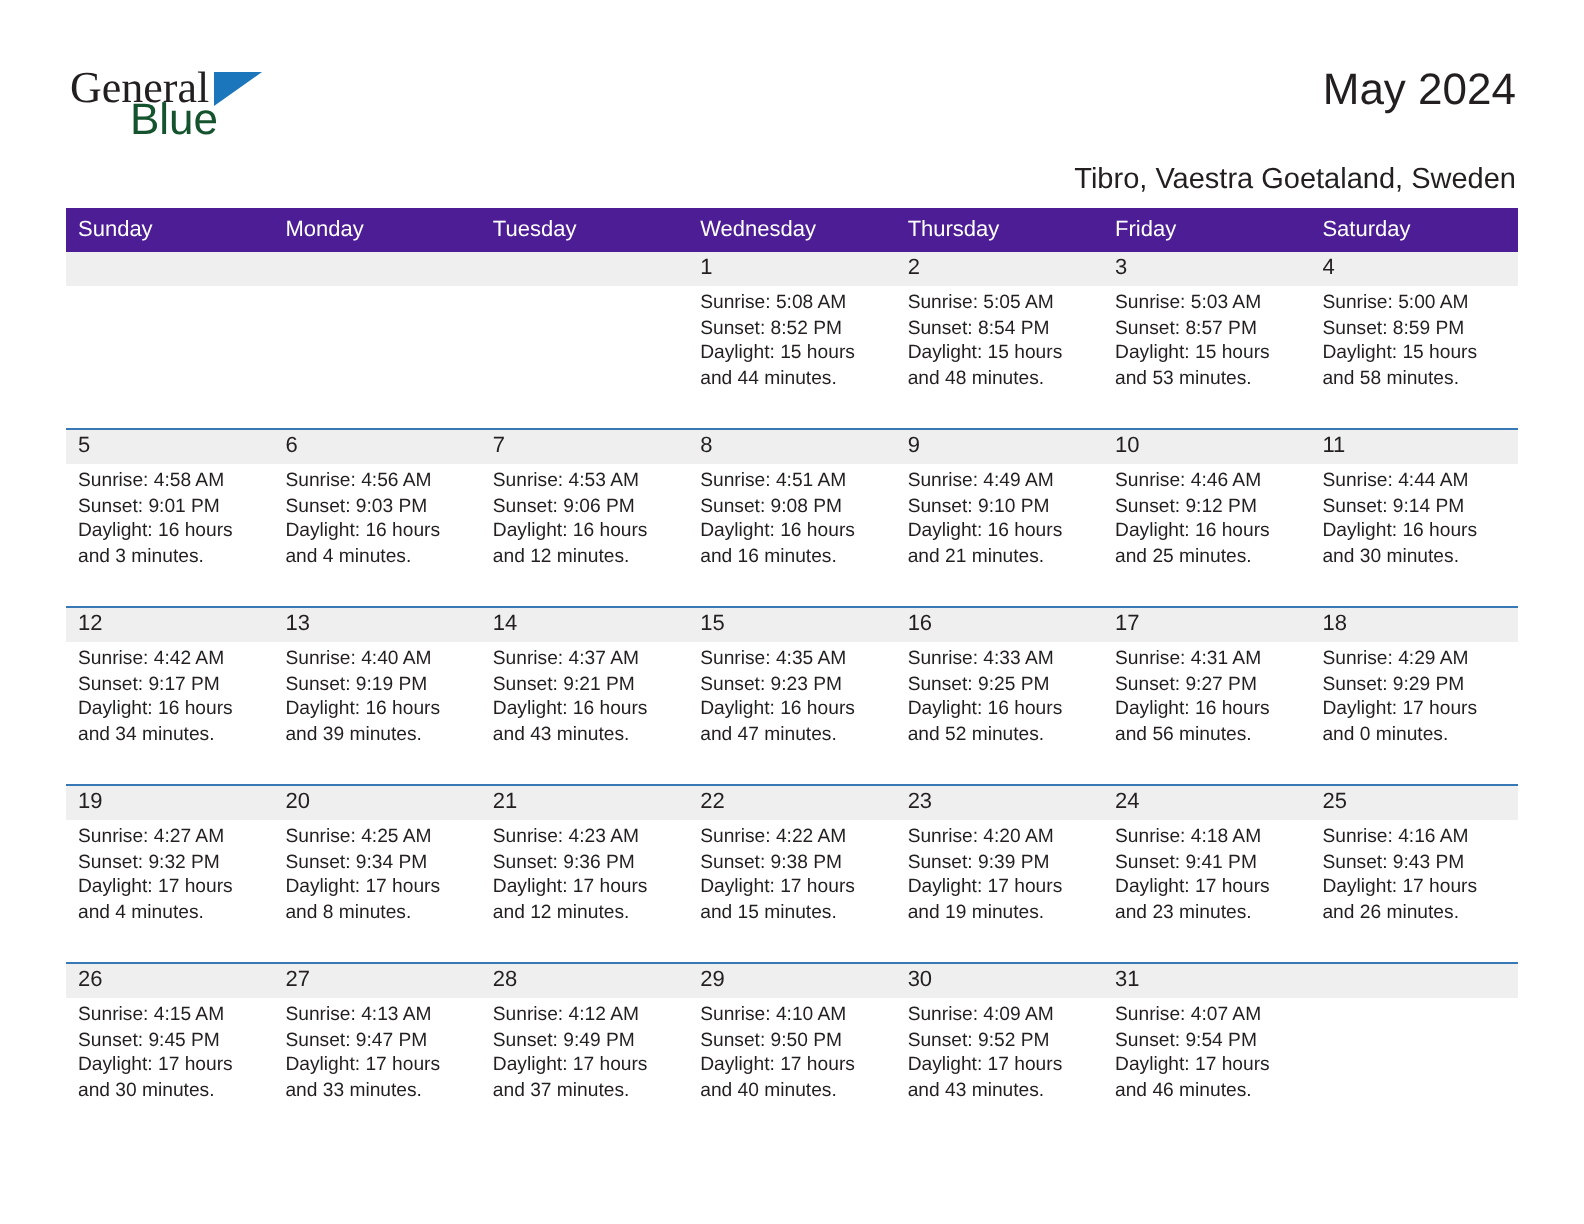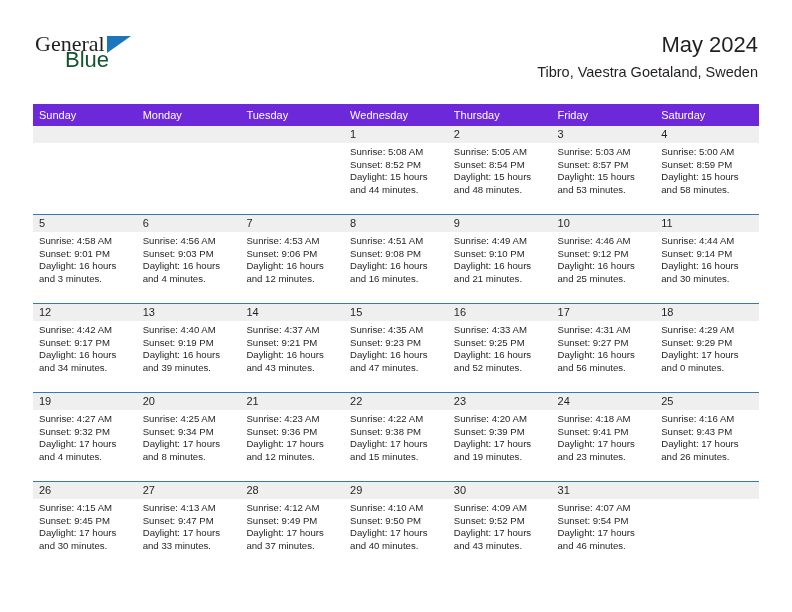--- a/index.html
+++ b/index.html
@@ -76,36 +76,36 @@
   .cal-title {
     font-size: 22px;
     color: #231f20;
     line-height: 30px;
     white-space: nowrap;
   }
   .cal-subtitle {
     font-size: 14.5px;
     color: #231f20;
     line-height: 20px;
-    margin-top: 2px;
+    margin-top: 20px;
     white-space: nowrap;
   }
 
   
   .calendar {
     position: absolute;
     left: 33px;
     top: 104px;
     width: 726px;
   }
 
   .dow-row {
     display: flex;
     width: 726px;
-    background: #6d28d9;
+    background: #4c1d95;
     height: 22px;
   }
   .dow {
     width: 103.714px;
     box-sizing: border-box;
     color: #ffffff;
     font-size: 11px;
     line-height: 22px;
     padding-left: 6px;
     white-space: nowrap;

